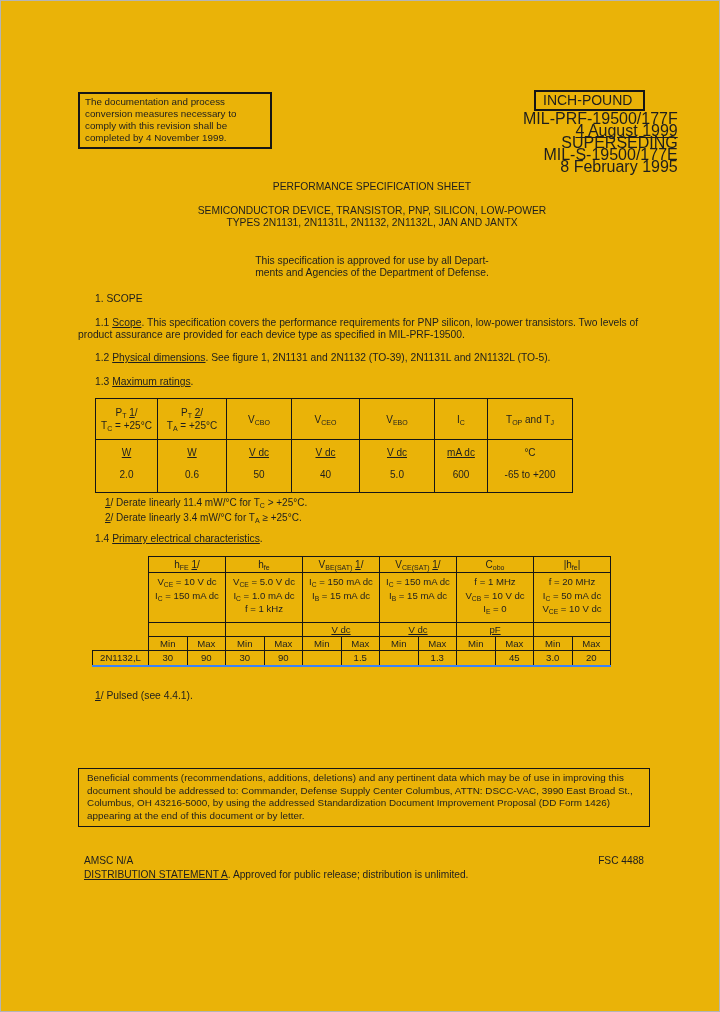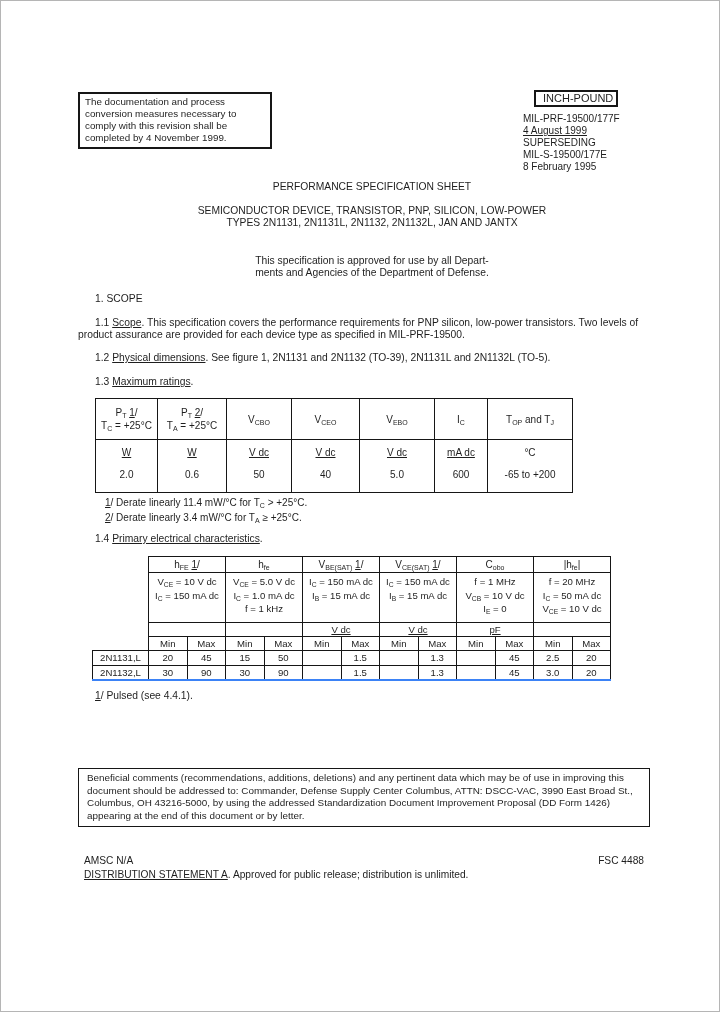--- a/index.html
+++ b/index.html
@@ -1,38 +1,38 @@
 <!DOCTYPE html>
 <html><head>
 <meta charset="utf-8">
 <style>
   html,body{margin:0;padding:0;background:#d9d9d9;}
   .page{
     position:relative;width:720px;height:1012px;margin:0 auto;
-    background:#ffffff;color:#1e1e1e;
+    background:#eab308;color:#1e1e1e;
     font-family:"Liberation Sans", sans-serif;font-size:10.5px;
     box-shadow:inset 0 0 0 1px #b5b5b5;
     overflow:hidden;
   }
   .abs{position:absolute;}
   .u{text-decoration:underline;}
   sub{font-size:0.7em;vertical-align:-0.28em;line-height:0;}
 
   
   .compliance{
     left:78px;top:92px;width:180px;
     border:2px solid #161616;padding:2px 5px 3px 5px;
     font-size:9.8px;line-height:12px;
   }
   
   .inchpound{
     left:534px;top:90px;border:2px solid #161616;
-    padding:0 3px 1px 7px;font-size:11px;
-  }
-  .docids{left:523px;top:113px;font-size:10px;line-height:12.1px;}
+    padding:0 11px 1px 7px;font-size:14px;
+  }
+  .docids{left:523px;top:113px;font-size:16px;line-height:12.1px;text-align:right;}
 
   .ctr{width:720px;left:0;text-align:center;font-size:10.3px;padding-left:12px;}
 
   .bodytxt{font-size:10.3px;line-height:12.3px;}
 
   
   table{border-collapse:collapse;}
   .t1{position:absolute;left:95px;top:398px;table-layout:fixed;}
   .t1 th,.t1 td{border:1px solid #161616;text-align:center;font-weight:normal;font-size:10px;padding:0;}
   .t1 th{height:40px;vertical-align:middle;line-height:13px;}
@@ -231,35 +231,20 @@
       <td>Max</td>
       <td>Min</td>
       <td>Max</td>
       <td>Min</td>
       <td>Max</td>
       <td>Min</td>
       <td>Max</td>
       <td>Min</td>
       <td>Max</td>
     </tr>
-    <tr class="datar">
-      <td>2N1131,L</td>
-      <td>20</td>
-      <td>45</td>
-      <td>15</td>
-      <td>50</td>
-      <td></td>
-      <td>1.5</td>
-      <td></td>
-      <td>1.3</td>
-      <td></td>
-      <td>45</td>
-      <td>2.5</td>
-      <td>20</td>
-    </tr>
     <tr class="datar last">
       <td>2N1132,L</td>
       <td>30</td>
       <td>90</td>
       <td>30</td>
       <td>90</td>
       <td></td>
       <td>1.5</td>
       <td></td>
       <td>1.3</td>

